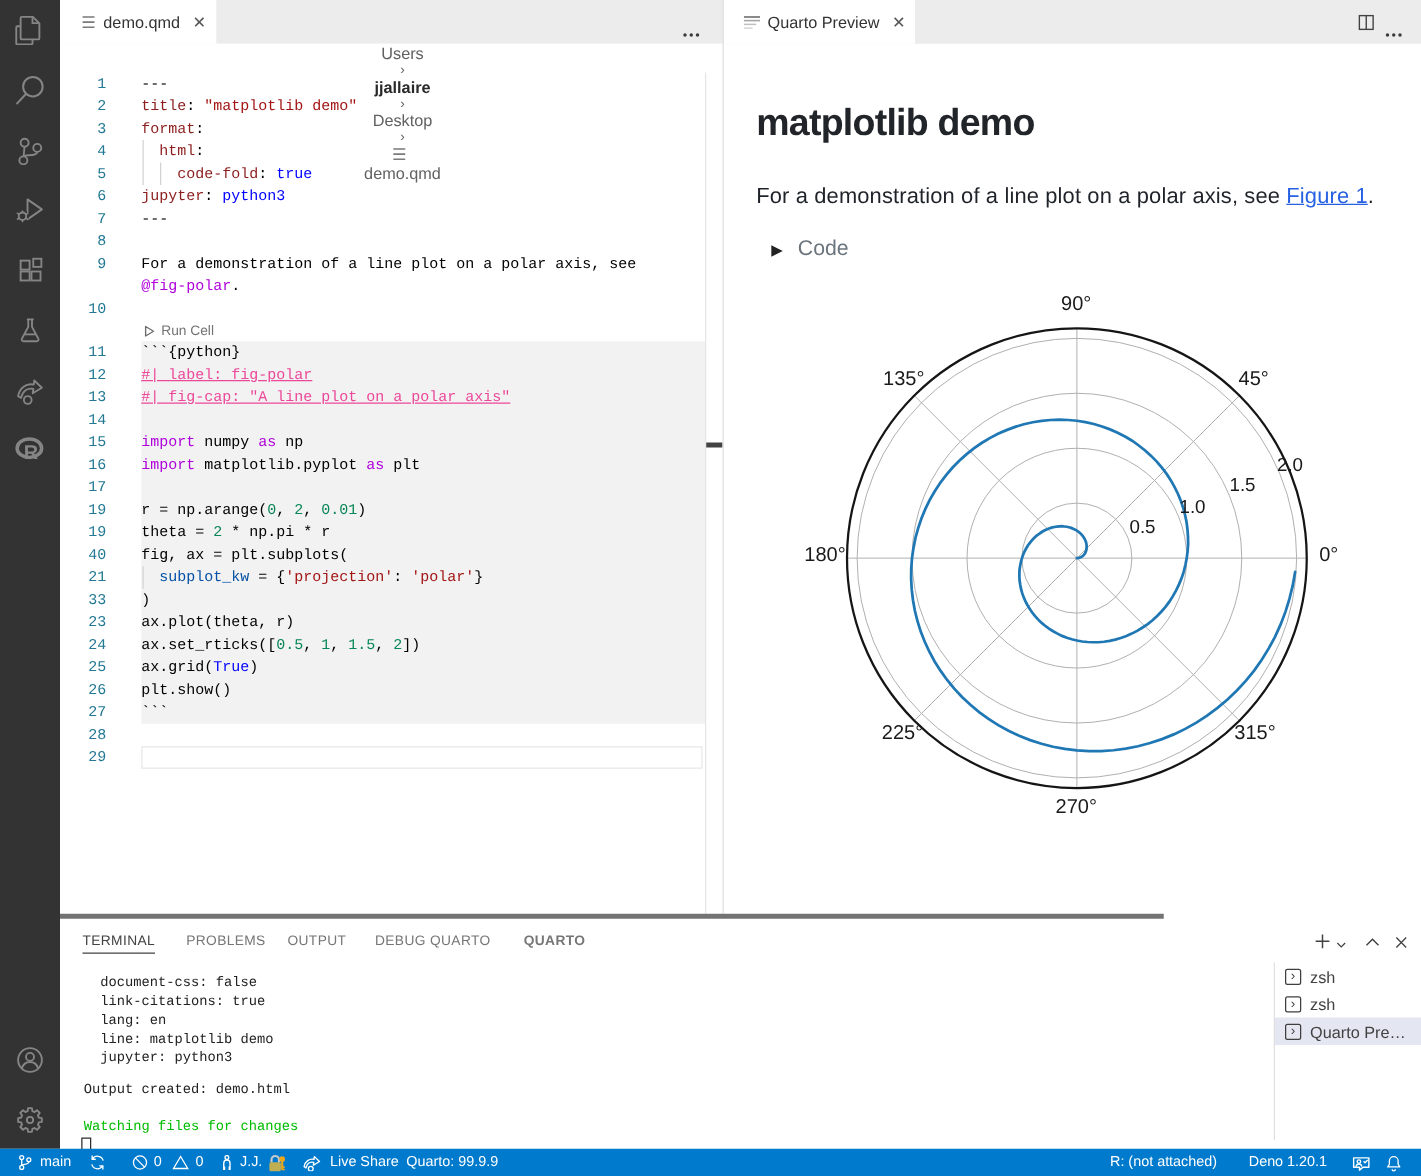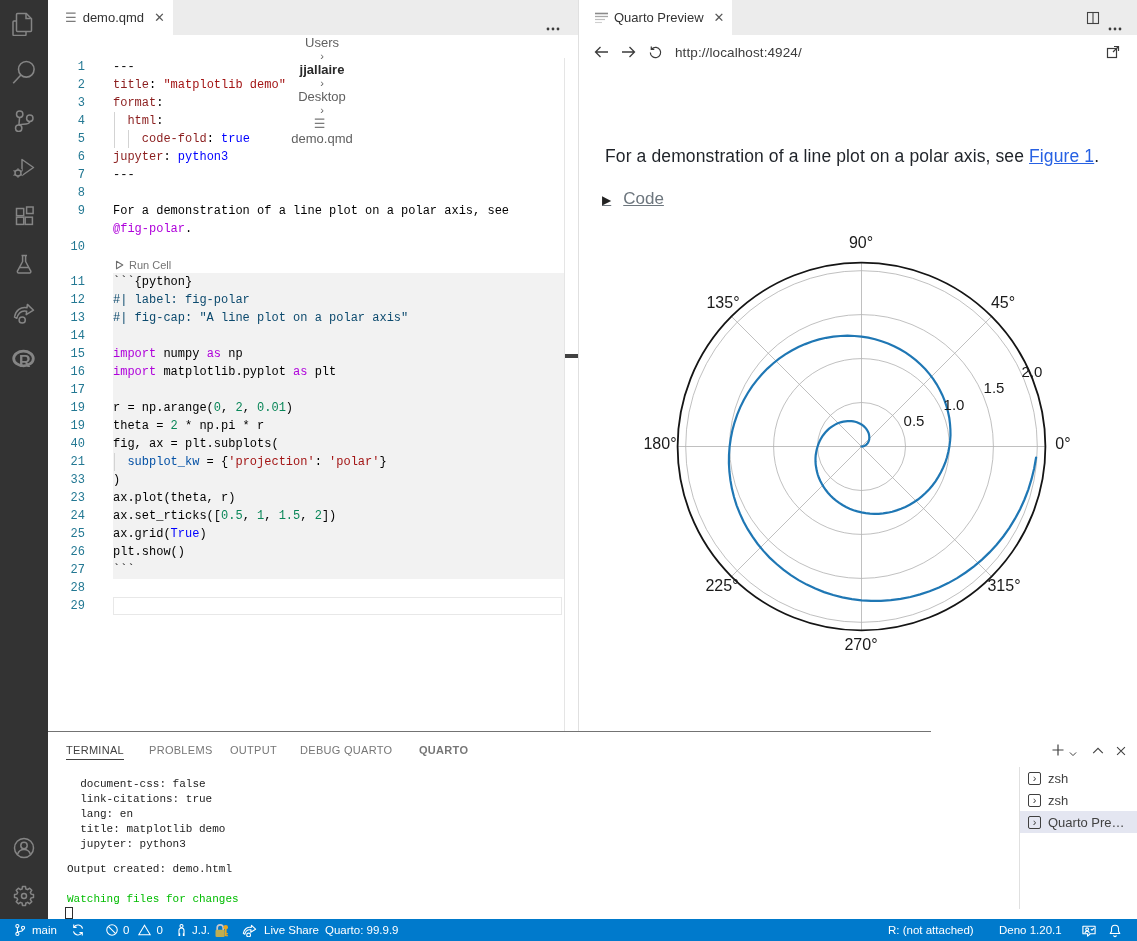--- a/index.html
+++ b/index.html
@@ -29,45 +29,45 @@
 #code div { height:18px; line-height:18px; }
 #cellbg { position:absolute; left:65px; top:273px; width:451px; height:306px; background:#f2f2f2; }
 #curline { position:absolute; left:65px; top:597px; width:449px; height:18px;
   border:1px solid #e8e8e8; }
 #runcell { position:absolute; left:67px; top:256px; height:17px; font-size:11px; color:#747474;
   display:flex; align-items:center; }
 .k { color:#8b1d1d; } 
 .s { color:#a31515; } 
 .b { color:#0000ff; } 
 .n { color:#098658; } 
-.c { color:#0c4a6e; } 
+.c { color:#ec4899;text-decoration:underline; } 
 .m { color:#af00db; } 
 .v { color:#0451a5; } 
 .ig { position:absolute; width:1px; background:#d3d3d3; }
 #ovr { position:absolute; left:517px; top:354px; width:13px; height:4px; background:#424242; }
 #esash { position:absolute; left:516px; top:58px; width:1px; height:673px; background:#e5e5e5; }
 
 #divider { left:578px; top:0; width:1px; height:731px; background:#e0e0e0; }
 
 #preview { left:580px; top:0; width:557px; height:731px; background:#fff; }
 #ptabs { position:absolute; left:0; top:0; width:557px; height:35px; background:#ececec; }
 #pnav { position:absolute; left:0; top:35px; width:557px; height:34px; background:#fff;
   display:flex; align-items:center; }
 .navico { color:#3b3b3b; }
 #purl { font-size:13.5px; letter-spacing:0.1px; color:#3c3c3c; }
 #ph1 { position:absolute; left:25px; top:82px; font-size:30px; font-weight:700; color:#212529;
   letter-spacing:-0.6px; }
 #pp { position:absolute; left:25px; top:146px; font-size:17.5px; letter-spacing:0.12px; color:#1f2329; }
 #pp a { color:#2761e3; text-decoration:underline; }
-#pcode { position:absolute; left:22px; top:189px; font-size:17px; color:#6c757d;text-decoration:underline; }
+#pcode { position:absolute; left:37px; top:189px; font-size:17px; color:#6c757d; }
 #pcode .tri { color:#222; font-size:12px; margin-right:12px; }
 #pcap { position:absolute; left:25px; top:684px; font-size:17.5px; letter-spacing:0.28px; color:#56606b; }
 
 #panel { left:48px; top:731px; width:883px; height:188px; background:#fff;
-  border-top:1px solid #737373; }
+  border-top:4px solid #737373; }
 .ptab { position:absolute; top:9px; height:19px; line-height:19px; font-size:11px; letter-spacing:0.3px;
   color:#767676; }
 .ptab.act { color:#424242; border-bottom:1px solid #424242; }
 #term { position:absolute; left:19px; top:45px; font-family:"Liberation Mono", monospace;
   font-size:11px; color:#222; white-space:pre; }
 #term div { height:15px; line-height:15px; }
 .grn { color:#00bc00; }
 #tcursor { position:absolute; left:17px; top:175px; width:8px; height:12px; border:1.5px solid #2d2d2d; }
 #tlist { position:absolute; left:972px; top:35px; width:117px; }
 #tlist .row { height:22px; display:flex; align-items:center; font-size:13px; color:#424242;
@@ -234,44 +234,21 @@
   </div>
   <div style="position:absolute;right:36px;top:10px;color:#424242;" id="ic-split"><svg viewBox="0 0 16 16" fill="none" stroke="currentColor" stroke-width="1.1" style="width: 16px; height: 16px;">
           <rect x="2.5" y="2.5" width="11" height="11"></rect>
           <path d="M8 2.5v11"></path>
         </svg></div>
   <div style="position:absolute;right:15px;top:17px;"><svg width="14" height="4" viewBox="0 0 14 4">
           <circle cx="2" cy="2" r="1.4" fill="#3c3c3c"></circle>
           <circle cx="7" cy="2" r="1.4" fill="#3c3c3c"></circle>
           <circle cx="12" cy="2" r="1.4" fill="#3c3c3c"></circle>
         </svg></div>
-  <div id="pnav">
-    <span class="navico" style="margin-left:14px;">
-          <svg width="15" height="14" viewBox="0 0 15 14" fill="none" stroke="#3b3b3b" stroke-width="1.3" style="display:block;">
-            <path d="M14 7H1.5M6.5 2L1.5 7l5 5"></path>
-          </svg>
-        </span>
-    <span class="navico" style="margin-left:12px;">
-          <svg width="15" height="14" viewBox="0 0 15 14" fill="none" stroke="#3b3b3b" stroke-width="1.3" style="display:block;">
-            <path d="M1 7h12.5M8.5 2l5 5-5 5"></path>
-          </svg>
-        </span>
-    <span class="navico" style="margin-left:12px;">
-          <svg width="15" height="15" viewBox="0 0 16 16" fill="none" stroke="#3b3b3b" stroke-width="1.3" style="display:block;margin-top:1px;">
-            <g transform="translate(16 0) scale(-1 1)">
-              <path d="M13.5 8a5.5 5.5 0 1 1-1.7-3.95M12.5 1.5v3.2h-3.2"></path>
-            </g>
-          </svg>
-        </span>
-    <span id="purl" style="margin-left:12px;">http://localhost:4924/</span>
-    <span class="navico" style="position:absolute;right:16px;top:9px;" id="ic-ext-link"><svg viewBox="0 0 16 16" fill="none" stroke="currentColor" stroke-width="1.2" style="width: 16px; height: 16px;">
-            <rect x="2.5" y="4.5" width="9" height="9"></rect>
-            <path d="M8 8l5.5-5.5 M9 2.5h4.5V7"></path>
-          </svg></span>
-  </div>
+  <div id="ph1">matplotlib demo</div>
   <div id="pp">For a demonstration of a line plot on a polar axis, see <a>Figure 1</a>.</div>
   <div id="pcode"><span class="tri">▶</span>Code</div>
   <svg class="abs" id="chartsvg" style="left:0;top:0;" width="557" height="919" viewBox="0 0 557 919">
         <circle cx="281.5" cy="446.5" r="44.0" fill="none" stroke="#b0b0b0" stroke-width="0.8"></circle>
         <circle cx="281.5" cy="446.5" r="87.9" fill="none" stroke="#b0b0b0" stroke-width="0.8"></circle>
         <circle cx="281.5" cy="446.5" r="131.9" fill="none" stroke="#b0b0b0" stroke-width="0.8"></circle>
         <circle cx="281.5" cy="446.5" r="175.8" fill="none" stroke="#b0b0b0" stroke-width="0.8"></circle>
         <line x1="281.5" y1="446.5" x2="465.4" y2="446.5" stroke="#b0b0b0" stroke-width="0.8"></line>
         <line x1="281.5" y1="446.5" x2="411.5" y2="316.5" stroke="#b0b0b0" stroke-width="0.8"></line>
         <line x1="281.5" y1="446.5" x2="281.5" y2="262.6" stroke="#b0b0b0" stroke-width="0.8"></line>
@@ -308,21 +285,21 @@
         </svg></div>
   <div class="picons" style="left:1020px;top:13px;"><svg width="10" height="10" viewBox="0 0 16 16" stroke="currentColor" stroke-width="1.6" fill="none">
           <path d="M3 5.5l5 5 5-5"></path>
         </svg></div>
   <div class="picons" style="left:1043px;top:12px;"><svg width="14" height="14" viewBox="0 0 16 16" stroke="currentColor" stroke-width="1.3" fill="none">
           <path d="M2.5 10.5L8 5l5.5 5.5"></path>
         </svg></div>
   <div class="picons" style="left:1066px;top:12px;"><svg width="14" height="14" viewBox="0 0 16 16" stroke="currentColor" stroke-width="1.2" fill="none">
           <path d="M3.5 3.5l9 9M12.5 3.5l-9 9"></path>
         </svg></div>
-  <div id="term"><div>  document-css: false</div><div>  link-citations: true</div><div>  lang: en</div><div>  title: matplotlib demo</div><div>  jupyter: python3</div><div style="height:10px"></div><div>Output created: demo.html</div><div style="height:15px"></div><div class="grn">Watching files for changes</div></div>
+  <div id="term"><div>  document-css: false</div><div>  link-citations: true</div><div>  lang: en</div><div>  line: matplotlib demo</div><div>  jupyter: python3</div><div style="height:10px"></div><div>Output created: demo.html</div><div style="height:15px"></div><div class="grn">Watching files for changes</div></div>
   <div id="tcursor"></div>
   <div id="tdiv"></div>
   <div id="tlist">
     <div class="row"><span class="ticon">›</span>zsh</div>
     <div class="row"><span class="ticon">›</span>zsh</div>
     <div class="row sel"><span class="ticon">›</span>Quarto Pre…</div>
   </div>
 </div>
 
 <div id="status" class="abs">

